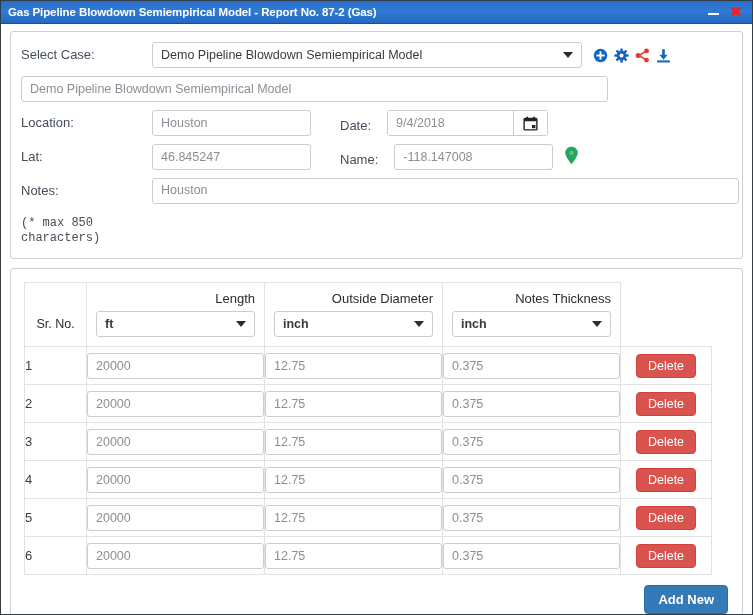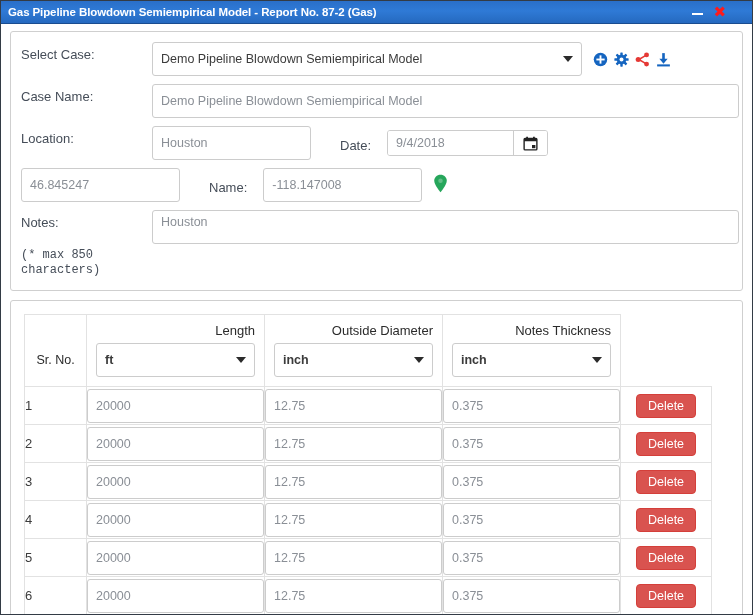--- a/index.html
+++ b/index.html
@@ -16,21 +16,21 @@
     border: 1px solid #333b45;
     display: flex; flex-direction: column;
     position: relative;
   }
   
   .titlebar {
     height: 23px; min-height: 23px;
     background: linear-gradient(to bottom, #2a6fc9 0%, #2f7ad6 45%, #2569bf 100%);
     border-bottom: 1px solid #1a4c8f;
     display: flex; align-items: center;
-    padding: 0 20px 0 7px;
+    padding: 0 4px 0 7px;
     position: relative;
   }
   .titlebar-text {
     color: #ffffff;
     font-size: 11.5px;
     font-weight: bold;
     letter-spacing: -0.1px;
     white-space: nowrap;
   }
   .win-controls {
@@ -92,21 +92,21 @@
   }
   .fctl { display: flex; align-items: center; }
   input.txt, textarea.txt, .selectbox {
     font-family: "Liberation Sans", sans-serif;
     font-size: 12.5px;
     color: #8a8f96;
     border: 1px solid #cccccc;
     border-radius: 3px;
     background: #ffffff;
     padding: 4px 8px;
-    height: 34px;
+    height: 26px;
     outline: none;
   }
   input.txt::placeholder { color: #9aa0a6; }
   .selectbox {
     position: relative;
     color: #3b3b3b;
     display: flex; align-items: center;
     cursor: default;
     padding-right: 24px;
     user-select: none;
@@ -287,21 +287,20 @@
                   <polygon points="3.6,7.2 12.4,7.2 8,12.4"></polygon>
                   <rect x="1.2" y="13.2" width="13.6" height="2.2"></rect>
                 </g>
               </svg>
             </span>
           </div>
         </div>
       </div>
 
       <div class="frow">
-        <div class="flabel">Case Name:</div>
         <div class="fctl">
           <input class="txt w-name" type="text" value="Demo Pipeline Blowdown Semiempirical Model" style="">
         </div>
       </div>
 
       <div class="frow">
         <div class="flabel">Location:</div>
         <div class="fctl">
           <input class="txt w-loc" type="text" value="Houston" style="">
           <div class="date-label">Date:</div>
@@ -314,20 +313,21 @@
                 <rect x="3.4" y="0.8" width="1.9" height="3.2" fill="#222"></rect>
                 <rect x="10.7" y="0.8" width="1.9" height="3.2" fill="#222"></rect>
                 <rect x="9.6" y="9.6" width="3.6" height="3.4" fill="#222"></rect>
               </svg>
             </div>
           </div>
         </div>
       </div>
 
       <div class="frow">
+        <div class="flabel">Lat:</div>
         <div class="fctl">
           <input class="txt w-latlong" type="text" value="46.845247" style="">
           <div class="long-label">Name:</div>
           <input class="txt w-latlong" type="text" value="-118.147008" style="">
           <span class="pin">
             <svg viewBox="0 0 16 20" width="15" height="19">
               <path d="M8 0.6 C4.1 0.6 1.3 3.4 1.3 7.1 C1.3 11.4 8 19.4 8 19.4 C8 19.4 14.7 11.4 14.7 7.1 C14.7 3.4 11.9 0.6 8 0.6 Z" fill="#26a65b"></path>
               <circle cx="8" cy="7" r="2.4" fill="#ffffff" opacity="0.28"></circle>
             </svg>
           </span>

